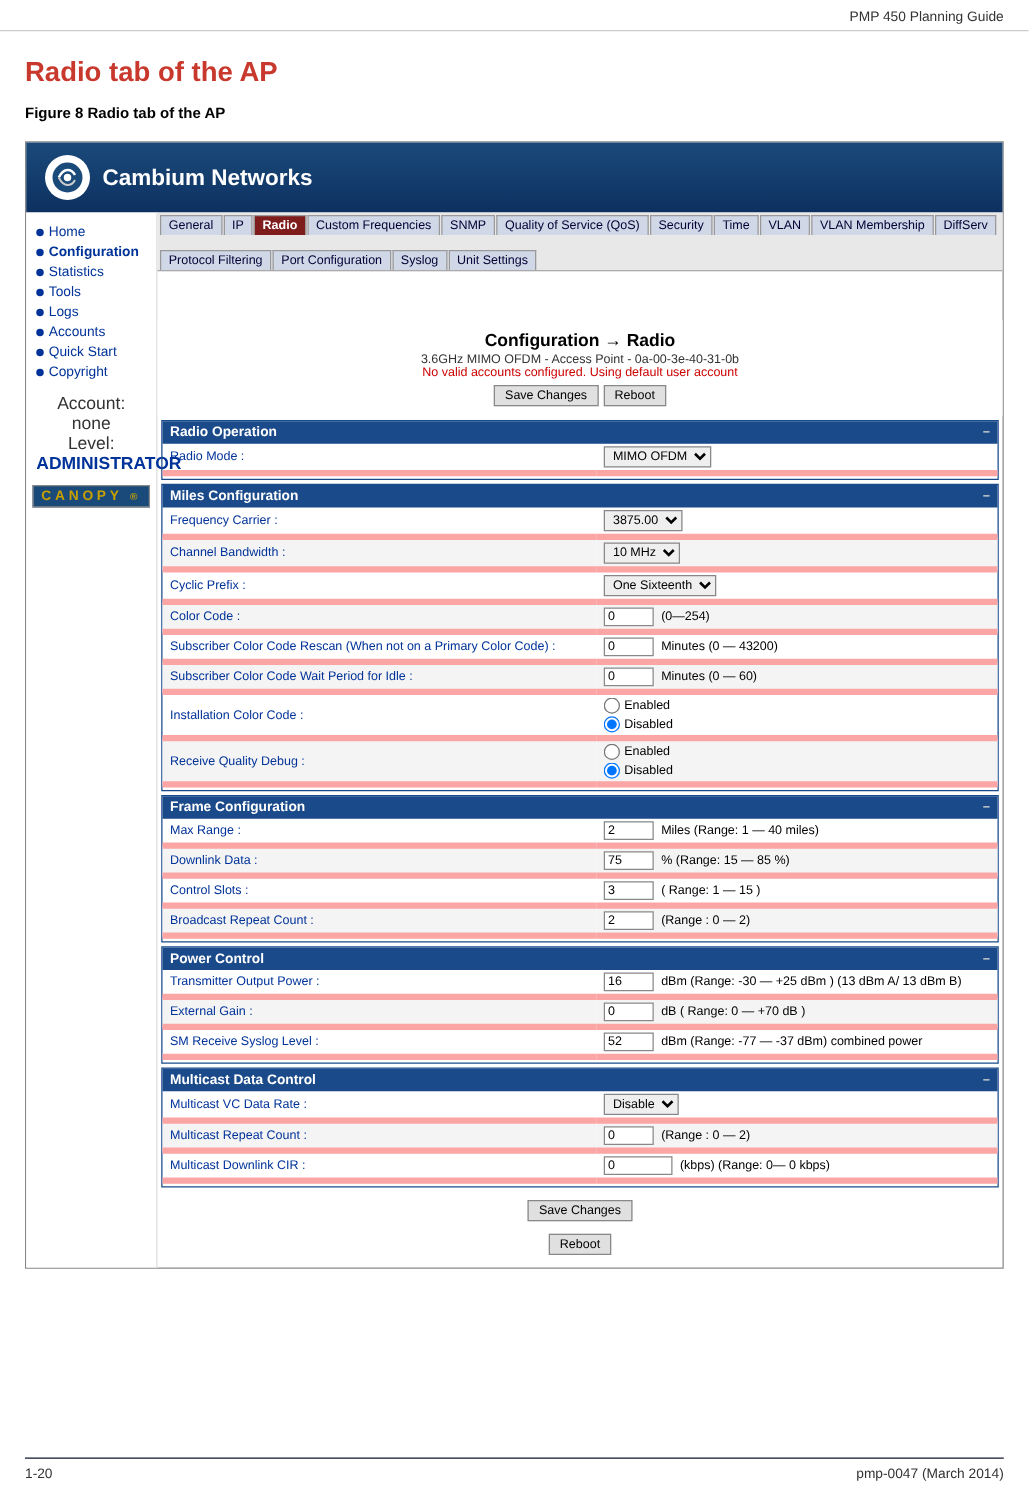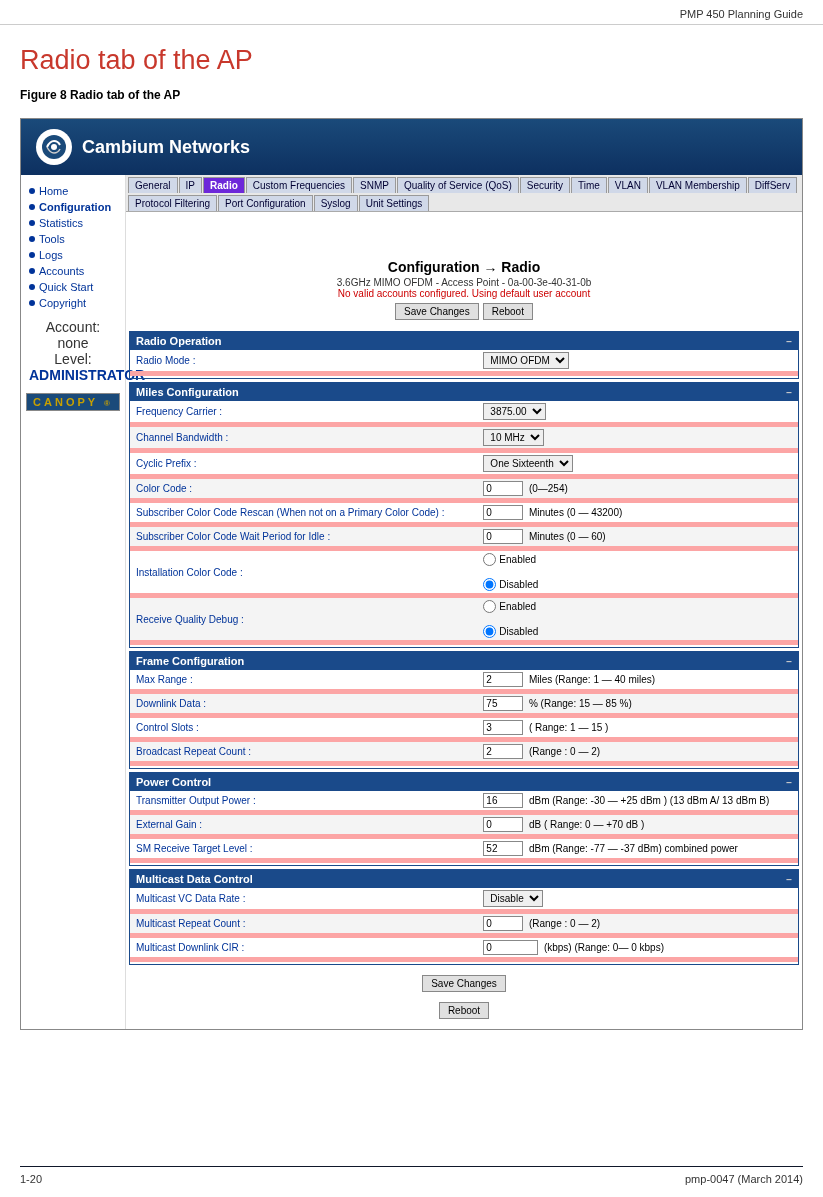--- a/index.html
+++ b/index.html
@@ -20,22 +20,22 @@
       font-size: 11px;
       color: #333;
       border-bottom: 1px solid #ccc;
     }
 
     
     .page-title-area {
       padding: 20px 20px 8px 20px;
     }
     .page-title-area h1 {
-      font-size: 27px;
-      font-weight: normal;
+      font-size: 22px;
+      font-weight: bold;
       color: #c8382c;
       margin-bottom: 12px;
     }
     .figure-caption {
       font-size: 12px;
       font-weight: bold;
       margin-bottom: 8px;
       color: #000;
     }
 
@@ -127,41 +127,41 @@
     .main-content {
       flex: 1;
       padding: 0;
     }
 
     
     .tab-bar {
       background: #e8e8e8;
       display: flex;
       flex-wrap: wrap;
-      gap: 2px;
+      gap: 12px;
       padding: 2px 2px 0 2px;
       border-bottom: 1px solid #aaa;
     }
     .tab-bar-row {
       display: flex;
       flex-wrap: nowrap;
       gap: 1px;
     }
     .tab {
       padding: 2px 6px;
       font-size: 10px;
       background: #d0d8e8;
       border: 1px solid #999;
       border-bottom: none;
       cursor: pointer;
       color: #003;
       white-space: nowrap;
     }
     .tab.active {
-      background: #6d28d9;
+      background: #7f1d1d;
       color: #fff;
       font-weight: bold;
     }
 
     
     .config-header {
       text-align: center;
       padding: 8px 0 4px 0;
       background: #fff;
       margin-top: 39px;
@@ -232,21 +232,21 @@
       font-size: 10px;
       padding: 1px 2px;
       border: 1px solid #888;
     }
     .config-table input[type="text"] {
       width: 40px;
     }
     .radio-group {
       display: flex;
       flex-direction: column;
-      gap: 12px;
+      gap: 2px;
       font-size: 10px;
     }
     .radio-group label {
       display: flex;
       align-items: center;
       gap: 3px;
     }
 
     
     .section-wrapper {
@@ -531,21 +531,21 @@
             </td>
           </tr>
           <tr>
             <td>External Gain :</td>
             <td>
               <input type="text" value="0" style="">
               <span>&nbsp;dB ( Range: 0 — +70 dB )</span>
             </td>
           </tr>
           <tr>
-            <td>SM Receive Target Level :</td>
+            <td>SM Receive Syslog Level :</td>
             <td>
               <input type="text" value="52" style="">
               <span>&nbsp;dBm (Range: -77 — -37 dBm) combined power</span>
             </td>
           </tr>
         </tbody>
           </table>
       </div>
 
       <div class="section-wrapper">

